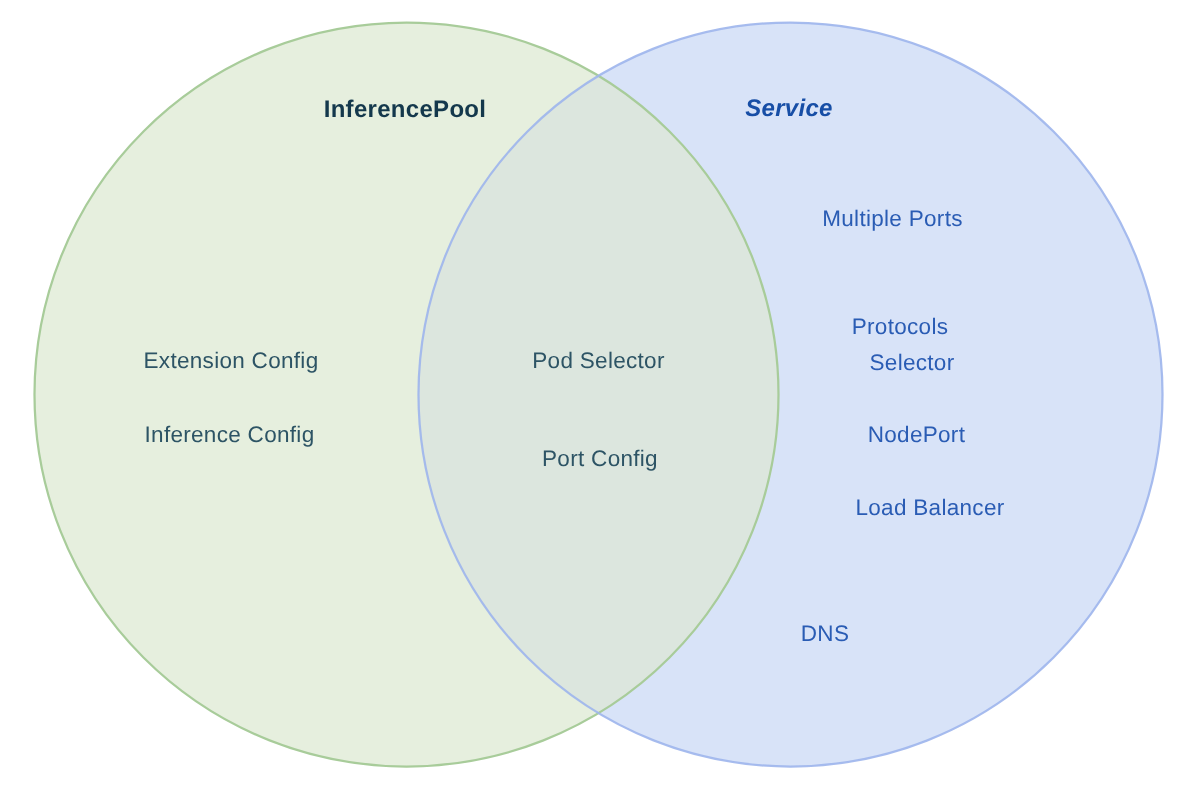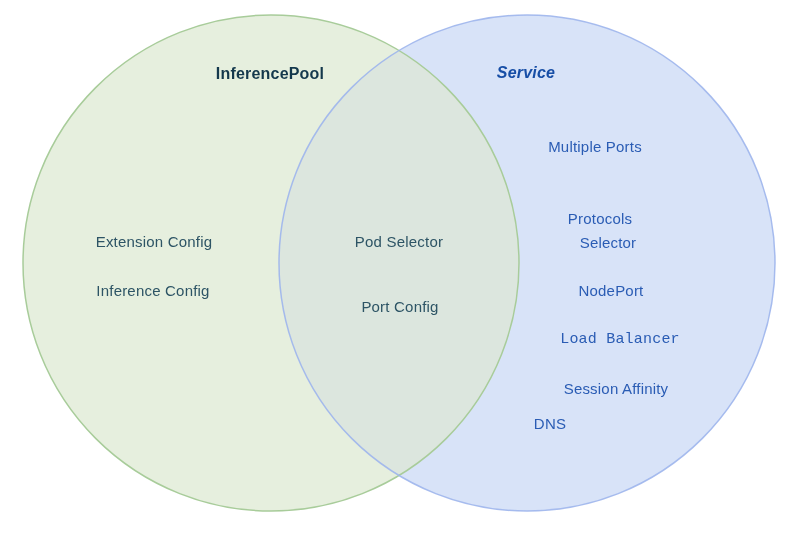--- a/index.html
+++ b/index.html
@@ -56,21 +56,21 @@
   .pos-title-left   { left: 270px; top: 74px;  }
   .pos-title-right  { left: 526px; top: 73px;  }
   .pos-left-0       { left: 154px; top: 241px; }
   .pos-left-1       { left: 153px; top: 290px; }
   .pos-mid-0        { left: 399px; top: 241px; }
   .pos-mid-1        { left: 400px; top: 290px; margin-top: 16px; }
   .pos-right-0      { left: 595px; top: 146px; }
   .pos-right-1      { left: 600px; top: 194px; margin-top: 24px; }
   .pos-right-2      { left: 608px; top: 242px; }
   .pos-right-3      { left: 611px; top: 290px; }
-  .pos-right-4      { left: 620px; top: 339px; font-family: Liberation Mono, monospace; }
+  .pos-right-4      { left: 620px; top: 339px; }
   .pos-right-5      { left: 616px; top: 388px; }
   .pos-right-6      { left: 550px; top: 423px; text-align: center; }
 </style>
 </head>
 <body>
 
 <div class="stage">
 
   <svg class="venn-svg" width="800" height="533" viewBox="0 0 800 533">
     <defs>
@@ -93,16 +93,15 @@
   <div class="label item teal-item pos-left-1">Inference Config</div>
 
   <div class="label item teal-item pos-mid-0">Pod Selector</div>
   <div class="label item teal-item pos-mid-1">Port Config</div>
 
   <div class="label item blue-item pos-right-0">Multiple Ports</div>
   <div class="label item blue-item pos-right-1">Protocols</div>
   <div class="label item blue-item pos-right-2">Selector</div>
   <div class="label item blue-item pos-right-3">NodePort</div>
   <div class="label item blue-item pos-right-4">Load Balancer</div>
-  <div class="label item blue-item pos-right-5">Session Affinity</div>
   <div class="label item blue-item pos-right-6">DNS</div>
 
 </div>
 
 </body></html>

